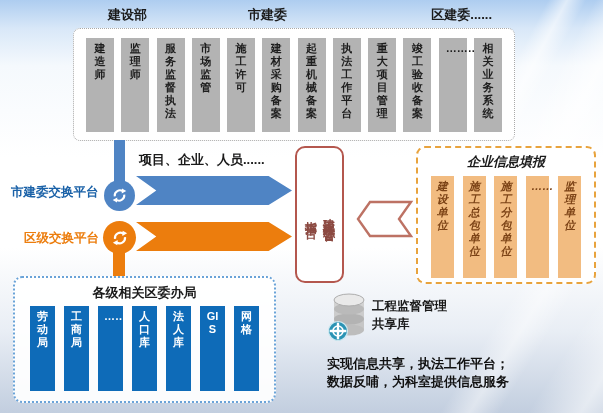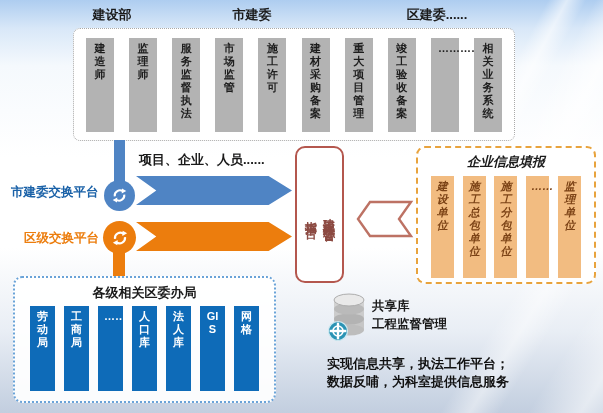--- a/index.html
+++ b/index.html
@@ -11,21 +11,21 @@
   .streak{position:absolute;pointer-events:none;}
   .streak.tr1{right:-30px;top:-60px;width:70px;height:260px;transform:rotate(28deg);
     background:linear-gradient(90deg,rgba(255,255,255,0) 0%,rgba(255,255,255,.75) 50%,rgba(255,255,255,0) 100%);}
   .streak.tr2{right:40px;top:-80px;width:34px;height:240px;transform:rotate(28deg);
     background:linear-gradient(90deg,rgba(255,255,255,0) 0%,rgba(255,255,255,.6) 50%,rgba(255,255,255,0) 100%);}
   .streak.br1{right:-60px;bottom:-90px;width:90px;height:300px;transform:rotate(32deg);
     background:linear-gradient(90deg,rgba(255,255,255,0) 0%,rgba(255,255,255,.55) 50%,rgba(255,255,255,0) 100%);}
   .streak.br2{right:90px;bottom:-120px;width:50px;height:300px;transform:rotate(32deg);
     background:linear-gradient(90deg,rgba(255,255,255,0) 0%,rgba(255,255,255,.45) 50%,rgba(255,255,255,0) 100%);}
 
-  .hdr{position:absolute;top:6px;font-size:13px;font-weight:700;color:#1a1a1a;text-align:center;}
+  .hdr{position:absolute;top:6px;font-size:13px;font-weight:700;color:#1a1a1a;text-align:right;}
 
   .top-box{
     position:absolute;left:73px;top:28px;width:442px;height:113px;box-sizing:border-box;
     background:#fff;border:1px dotted #a9a9a9;border-radius:7px;
     display:flex;justify-content:space-between;align-items:flex-start;padding:9px 12px 0 12px;
   }
   .vbar{box-sizing:border-box;text-align:center;word-break:break-all;line-height:1.18;font-weight:600;}
   .gray-bar{width:28px;height:94px;background:#b3b3b3;color:#1e1e1e;font-size:11px;padding:4px 7px 0 7px;}
   .orange-bar{width:23px;height:102px;background:var(--bar_orange,#f2bc81);color:#7c4316;font-size:11px;padding:4px 5px 0 5px;}
   .blue-bar{width:25px;height:85px;background:var(--bar_blue,#0e6bb8);color:#fff;font-size:11px;padding:4px 6px 16px 6px;}
@@ -97,21 +97,23 @@
       <div class="vbar gray-bar">监理师</div>
 
       <div class="vbar gray-bar">服务监督执法</div>
 
       <div class="vbar gray-bar">市场监管</div>
 
       <div class="vbar gray-bar">施工许可</div>
 
       <div class="vbar gray-bar">建材采购备案</div>
 
-
+      <div class="vbar gray-bar">起重机械备案</div>
+
+      <div class="vbar gray-bar">执法工作平台</div>
 
       <div class="vbar gray-bar">重大项目管理</div>
 
       <div class="vbar gray-bar">竣工验收备案</div>
 
       <div class="vbar gray-bar">…………</div>
 
       <div class="vbar gray-bar">相关业务系统</div>
     </div>
 
@@ -194,21 +196,21 @@
     <ellipse cx="23" cy="27" rx="15" ry="5.5" fill="#b3b3b3"></ellipse>
     <rect x="8" y="8" width="30" height="9" fill="#d2d2d2"></rect>
     <ellipse cx="23" cy="17" rx="15" ry="5.5" fill="#bababa"></ellipse>
     <ellipse cx="23" cy="8" rx="15" ry="6" fill="#e9e9e9" stroke="#adadad" stroke-width="1"></ellipse>
     <circle cx="12" cy="39" r="9.5" fill="#2a93b4" stroke="#cfeaf2" stroke-width="1.2"></circle>
     <circle cx="12" cy="39" r="5" fill="none" stroke="#ffffff" stroke-width="1.6"></circle>
     <rect x="10.8" y="30.5" width="2.4" height="17" rx="1.2" fill="#ffffff"></rect>
     <rect x="3.5" y="37.8" width="17" height="2.4" rx="1.2" fill="#ffffff"></rect>
   </svg>
   <div class="db-label">
+    <div>工程监督管理</div>
     <div>共享库</div>
-    <div>工程监督管理</div>
   </div>
 
   <div class="footer-text">
     <div>实现信息共享，执法工作平台；</div>
     <div>数据反哺，为科室提供信息服务</div>
   </div>
 </div>
 
 </body></html>

